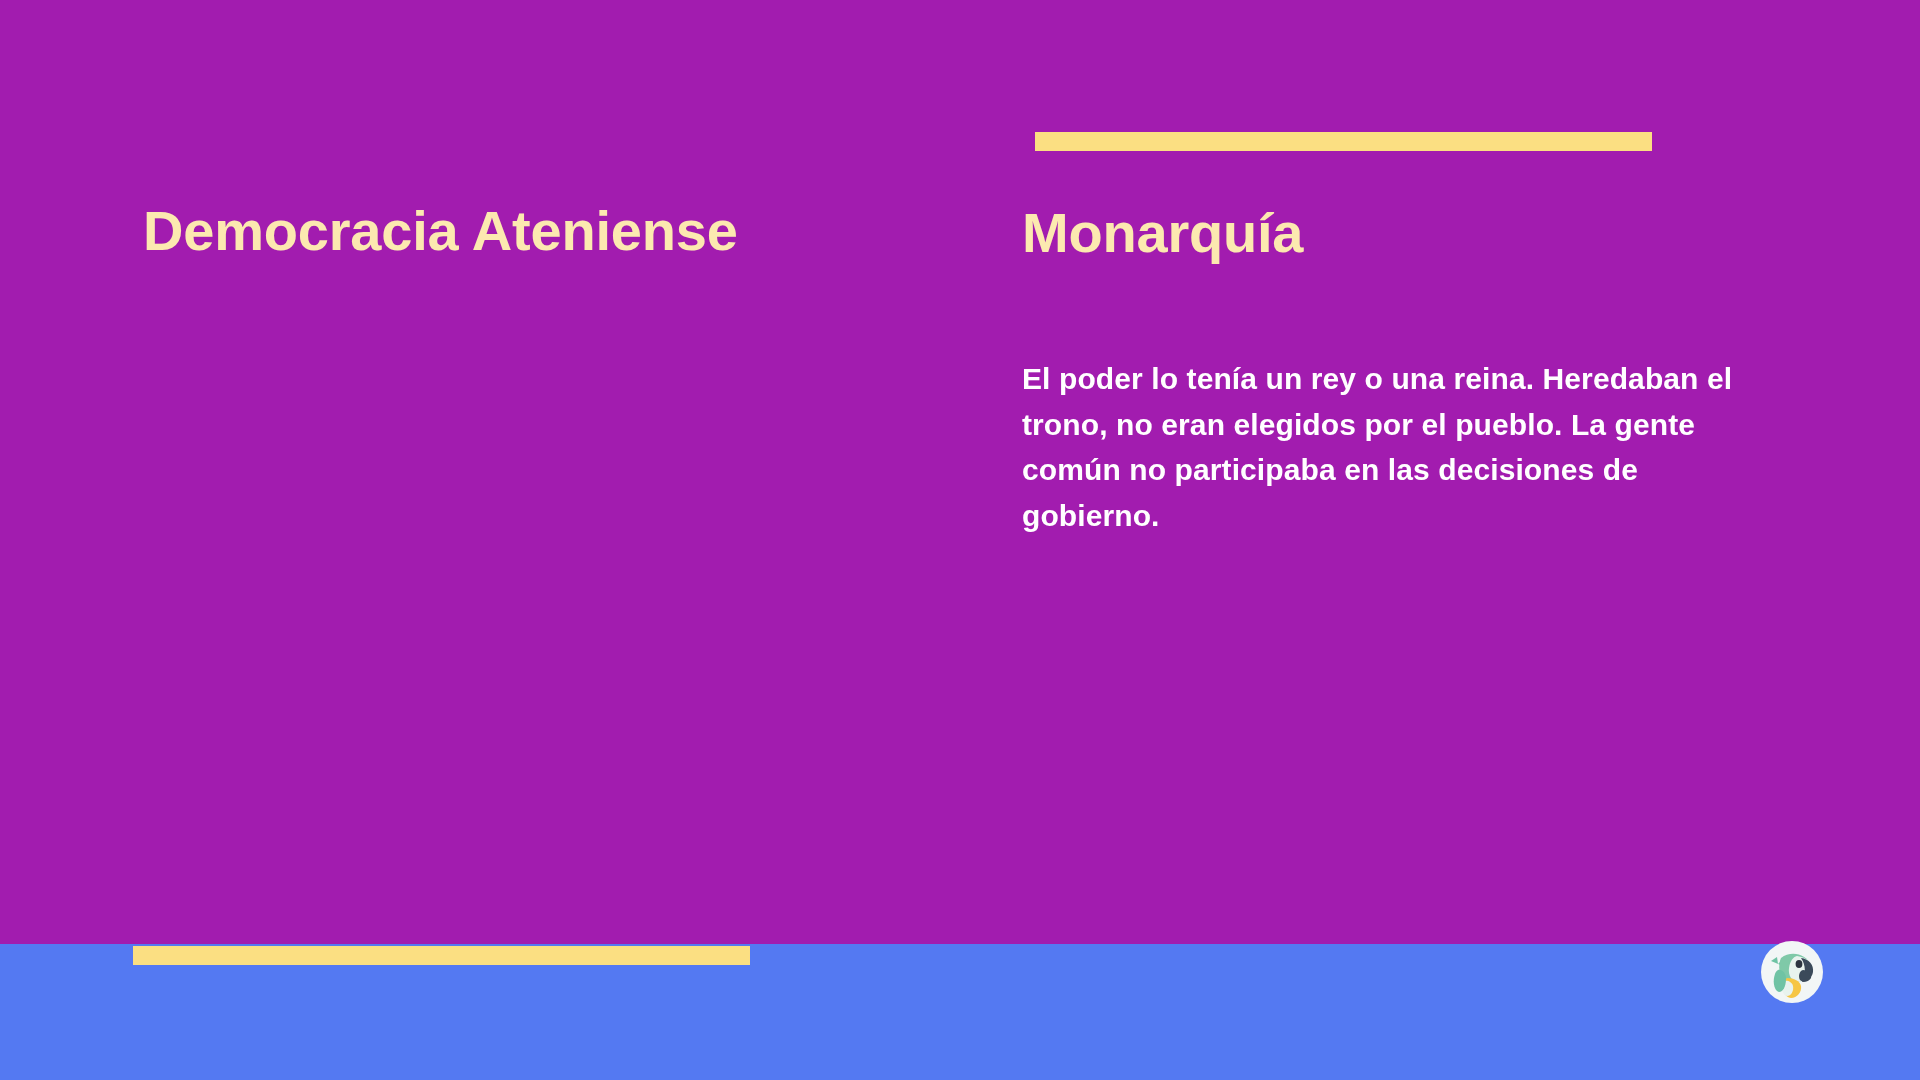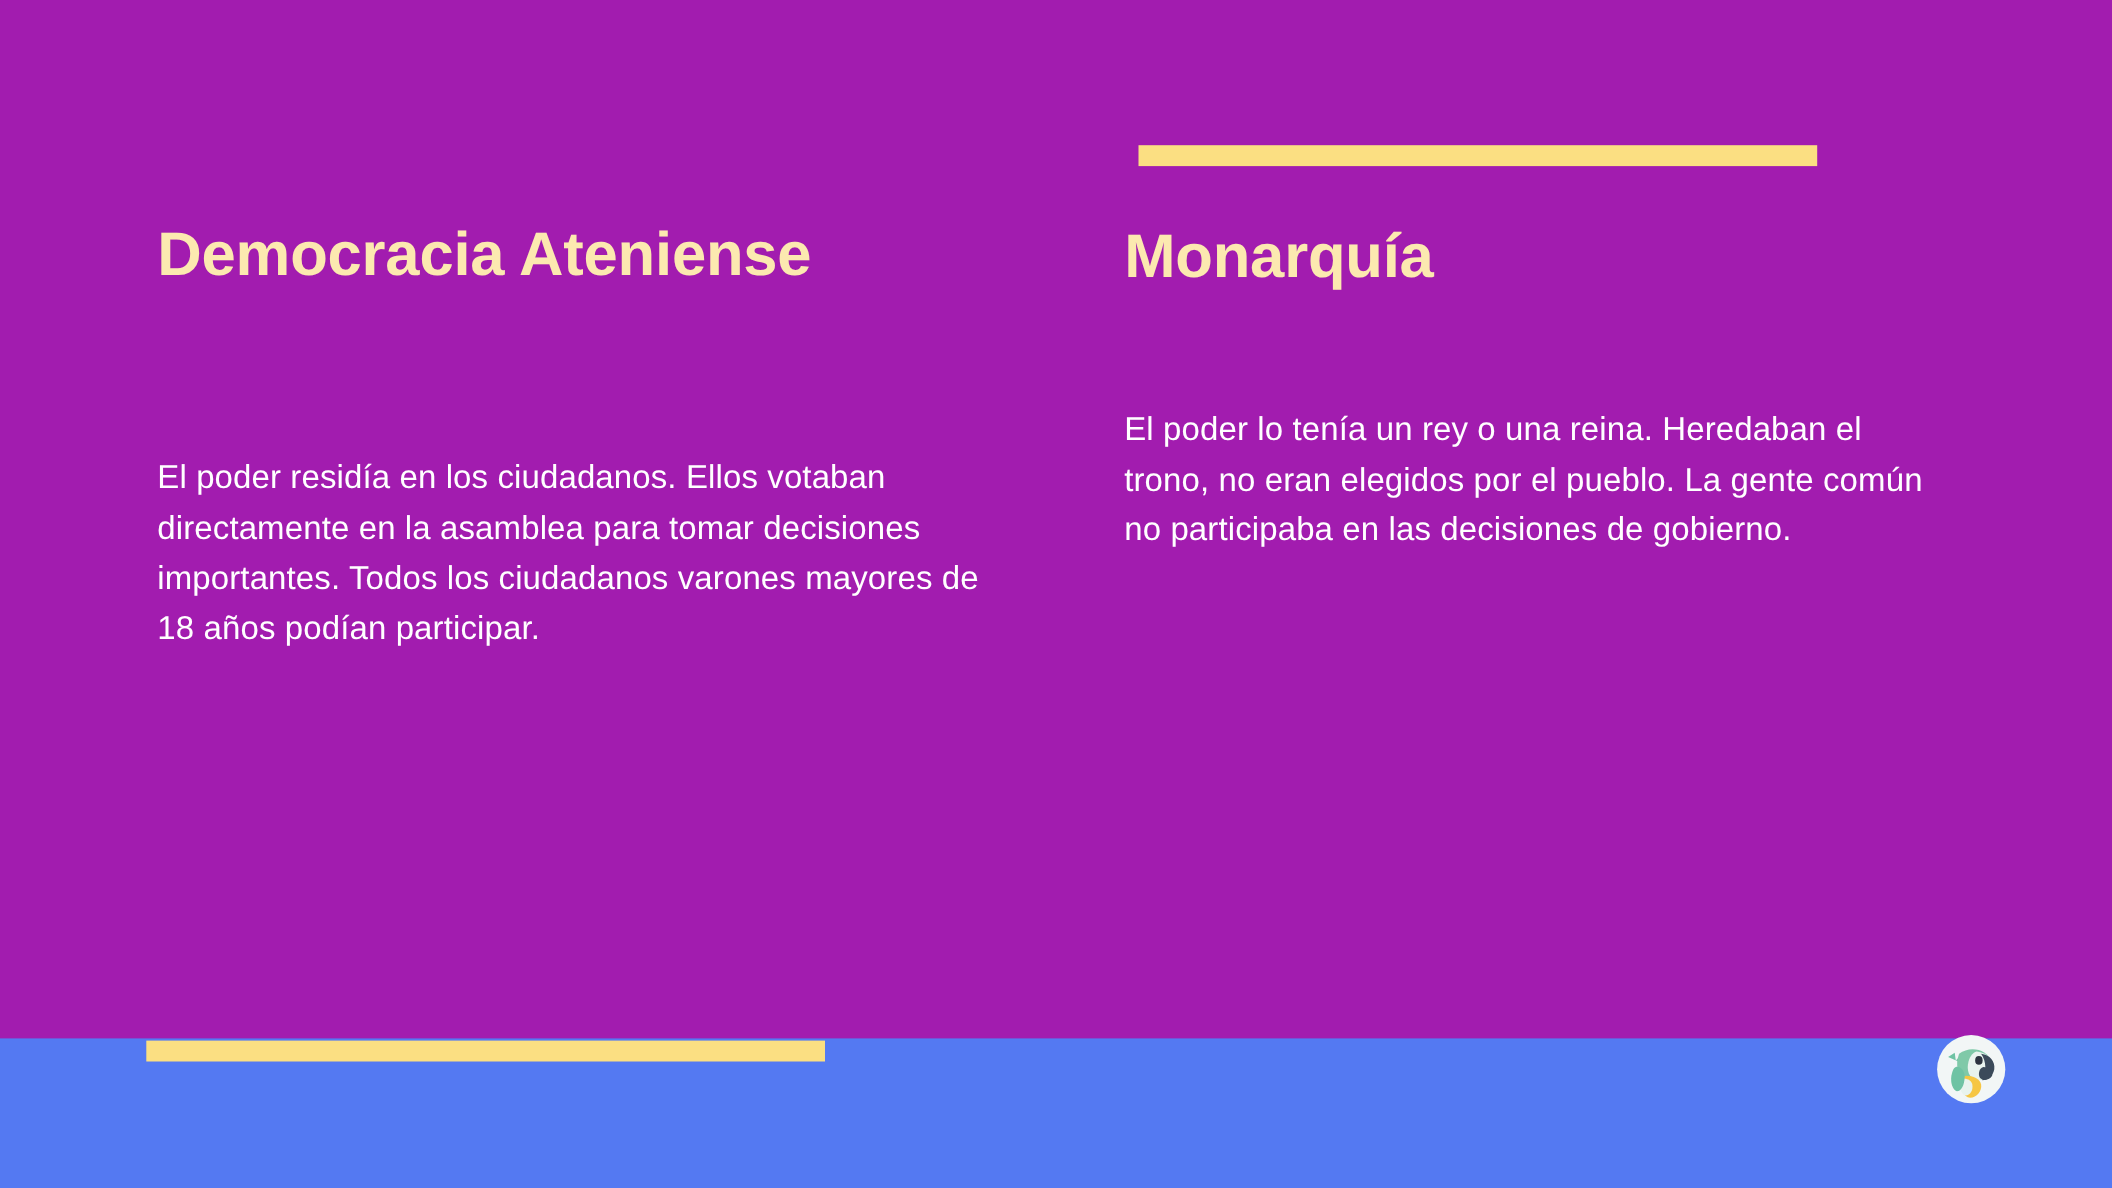--- a/index.html
+++ b/index.html
@@ -76,23 +76,24 @@
     color: #FFFFFF;
     line-height: 1.52;
     letter-spacing: 0.1px;
   }
   #column-left .col-body {
     top: 412px;
     left: 0;
     width: 760px;
   }
   #column-right .col-body {
-    top: 368px;
+    top: 356px;
     left: 0;
     width: 745px;
+    font-weight: bold;
   }
 
   
   #logo {
     position: absolute;
     left: 1757px;
     top: 937px;
     width: 70px;
     height: 70px;
   }
@@ -100,21 +101,20 @@
 </style>
 </head>
 <body>
 
 <div id="slide">
 
   <div class="accent-rule" id="rule-top-right"></div>
 
   <div class="column" id="column-left">
     <h1 class="col-heading">Democracia Ateniense</h1>
-    <p class="col-body">El poder residía en los ciudadanos. Ellos votaban directamente en la asamblea para tomar decisiones importantes. Todos los ciudadanos varones mayores de 18 años podían participar.</p>
   </div>
 
   <div class="column" id="column-right">
     <h1 class="col-heading">Monarquía</h1>
     <p class="col-body">El poder lo tenía un rey o una reina. Heredaban el trono, no eran elegidos por el pueblo. La gente común no participaba en las decisiones de gobierno.</p>
   </div>
 
   <div class="accent-rule" id="rule-bottom-left"></div>
 
   <div id="logo">

